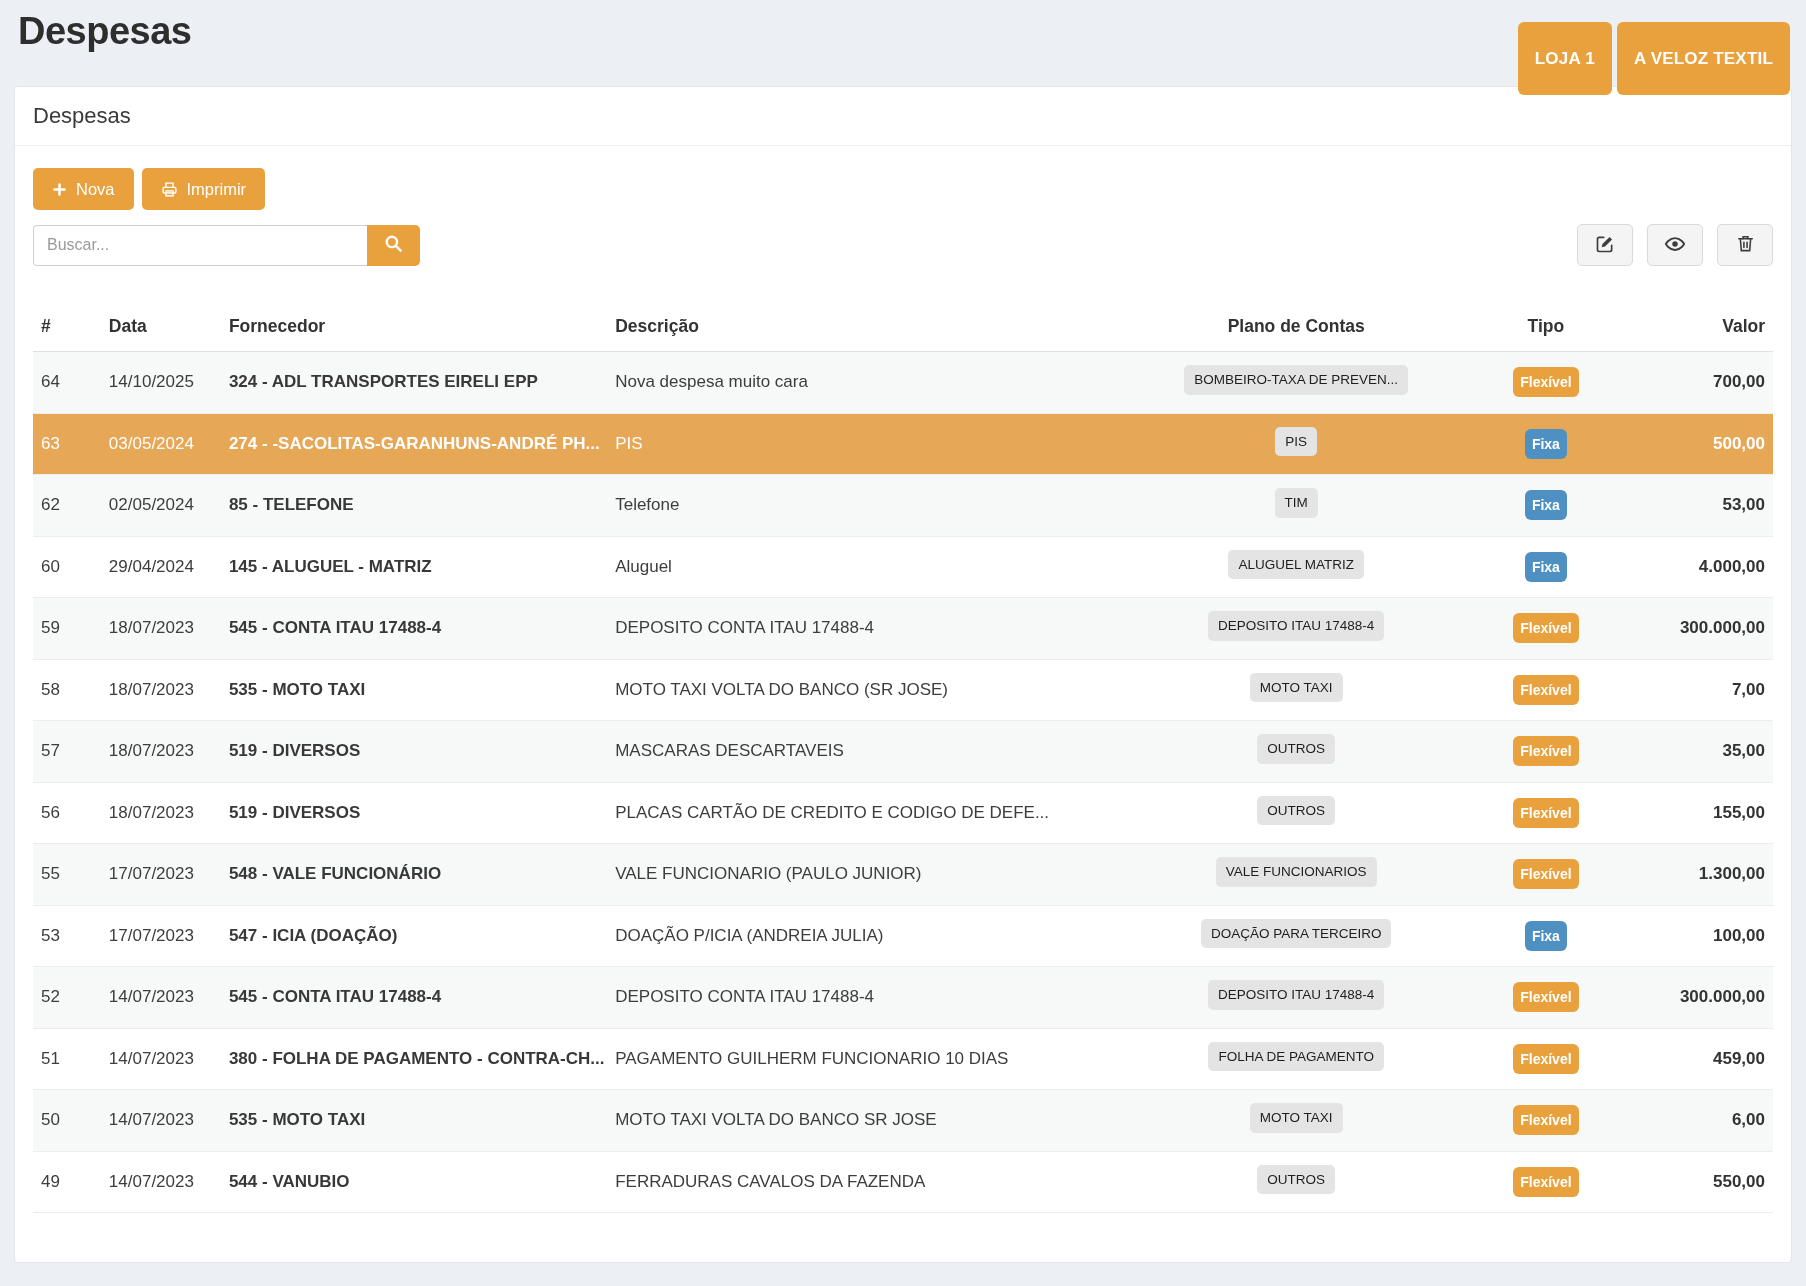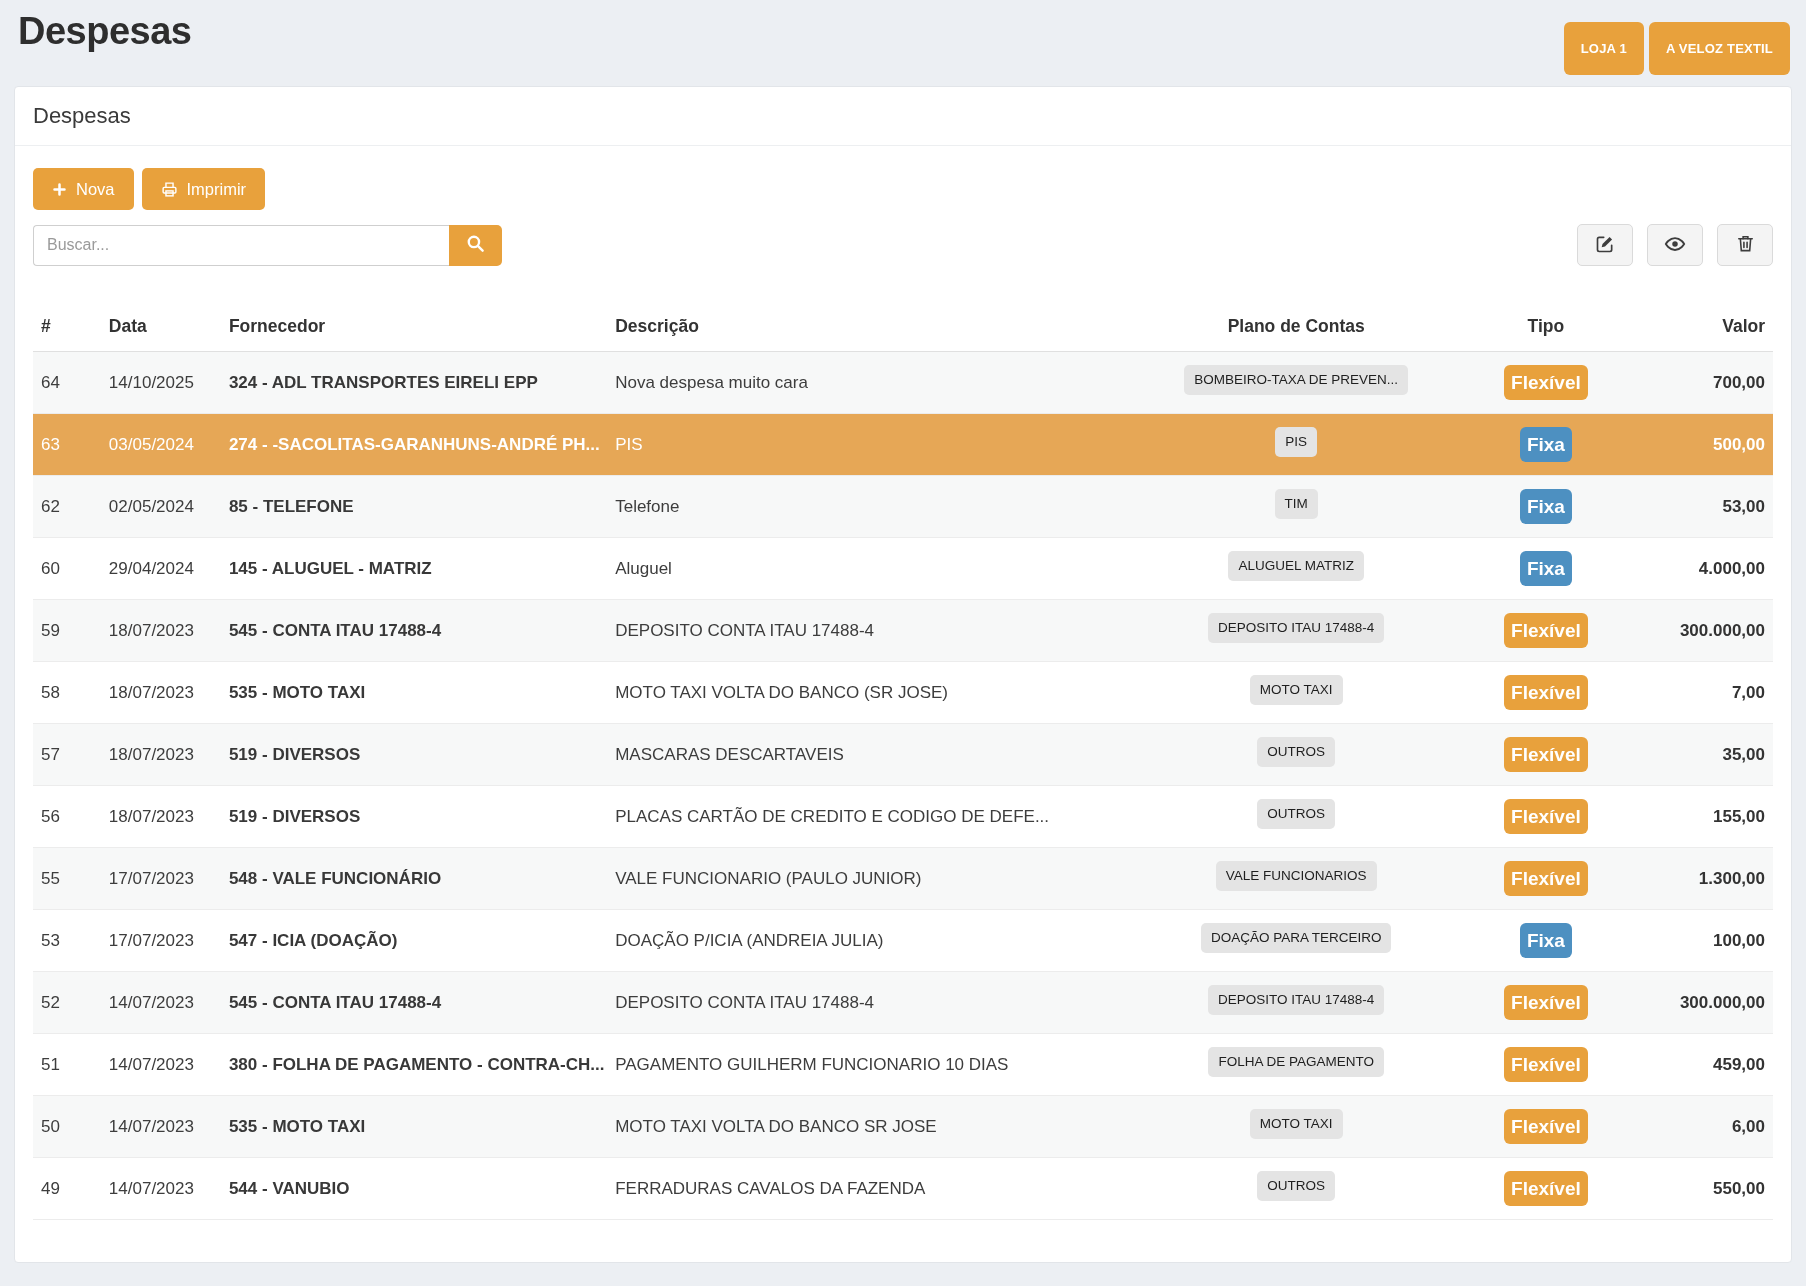--- a/index.html
+++ b/index.html
@@ -12,22 +12,22 @@
   }
   
   .top-header {
     display: flex; justify-content: space-between; align-items: flex-start;
     padding: 8px 16px 0 18px; height: 86px;
   }
   .page-title { margin: 2px 0 0 0; font-size: 38px; font-weight: 700; color: #2e2e2e; letter-spacing: -0.5px; }
   .store-buttons { display: flex; gap: 5px; margin-top: 14px; }
   .store-btn {
     background: var(--accent, #e8a13c); color: #fff; border: none; cursor: pointer;
-    font-family: inherit; font-size: 13px; font-weight: 700; letter-spacing: 0.2px;
-    padding: 20px 17px; border-radius: 6px; line-height: 1;
+    font-family: inherit; font-size: 17px; font-weight: 700; letter-spacing: 0.2px;
+    padding: 28px 17px; border-radius: 6px; line-height: 1;
   }
   
   .card {
     margin: 0 14px; background: #fff; border: 1px solid #e2e5e9; border-radius: 4px;
     min-height: 1177px;
   }
   .card-header {
     padding: 16px 18px; font-size: 22px; color: #3a3a3a;
     border-bottom: 1px solid #edeff1;
   }
@@ -37,21 +37,21 @@
   .btn-orange {
     display: inline-flex; align-items: center; gap: 9px;
     background: var(--accent, #e8a13c); color: #fff; border: none; cursor: pointer;
     font-family: inherit; font-size: 16.5px; padding: 0 19px; height: 42px; border-radius: 5px;
   }
   .btn-orange svg { display: block; }
   
   .search-row { display: flex; justify-content: space-between; align-items: center; margin-bottom: 6px; }
   .search-group { display: flex; }
   .search-input {
-    width: 416px; height: 41px; border: 1px solid #cfcfcf; border-right: none;
+    width: 334px; height: 41px; border: 1px solid #cfcfcf; border-right: none;
     border-radius: 4px 0 0 4px; padding: 0 13px; font-family: inherit; font-size: 16px; color: #000000;
     outline: none; background: #fff;
   }
   .search-input::placeholder { color: #9a9a9a; }
   .search-btn {
     width: 53px; height: 41px; background: var(--accent, #e8a13c); border: none; cursor: pointer;
     border-radius: 0 5px 5px 0; display: flex; align-items: center; justify-content: center; color: #fff;
   }
   .action-icons { display: flex; gap: 14px; }
   .icon-btn {
@@ -74,21 +74,21 @@
   td.col-supplier { font-weight: 700; color: #383838; }
   td.col-desc, td.col-date, td.col-id { color: #3d3d3d; }
   td.col-plan, td.col-type { text-align: center; }
   td.col-value { text-align: right; font-weight: 700; color: #333; }
   .plan-badge {
     display: inline-block; background: var(--plan-badge-bg, #e4e4e4); color: #1f1f1f;
     font-weight: 400; font-size: 13.5px; line-height: 1; padding: 8px 10px; border-radius: 5px;
     max-width: 100%; overflow: hidden; white-space: nowrap;
   }
   .type-badge {
-    display: inline-block; color: #fff; font-weight: 700; font-size: 19px; line-height: 1;
+    display: inline-block; color: #fff; font-weight: 700; font-size: 14px; line-height: 1;
     padding: 8px 7px; border-radius: 6px;
   }
   .type-badge.flexivel { background: var(--accent, #e8a13c); }
   .type-badge.fixa { background: var(--fixa-badge, #4d90c1); }
   tbody tr.highlighted, tbody tr.highlighted:nth-child(odd) { background: var(--highlight-row, #e6a756); }
   tbody tr.highlighted td, tbody tr.highlighted td.col-supplier, tbody tr.highlighted td.col-value { color: #fff; }
 </style>
 </head>
 <body>
 

